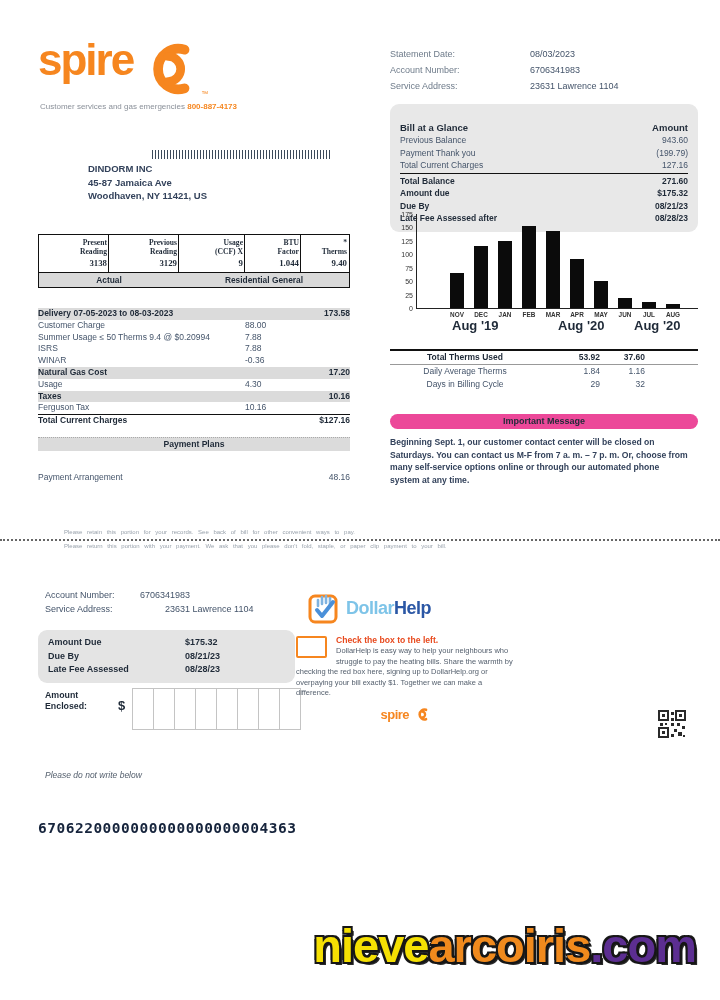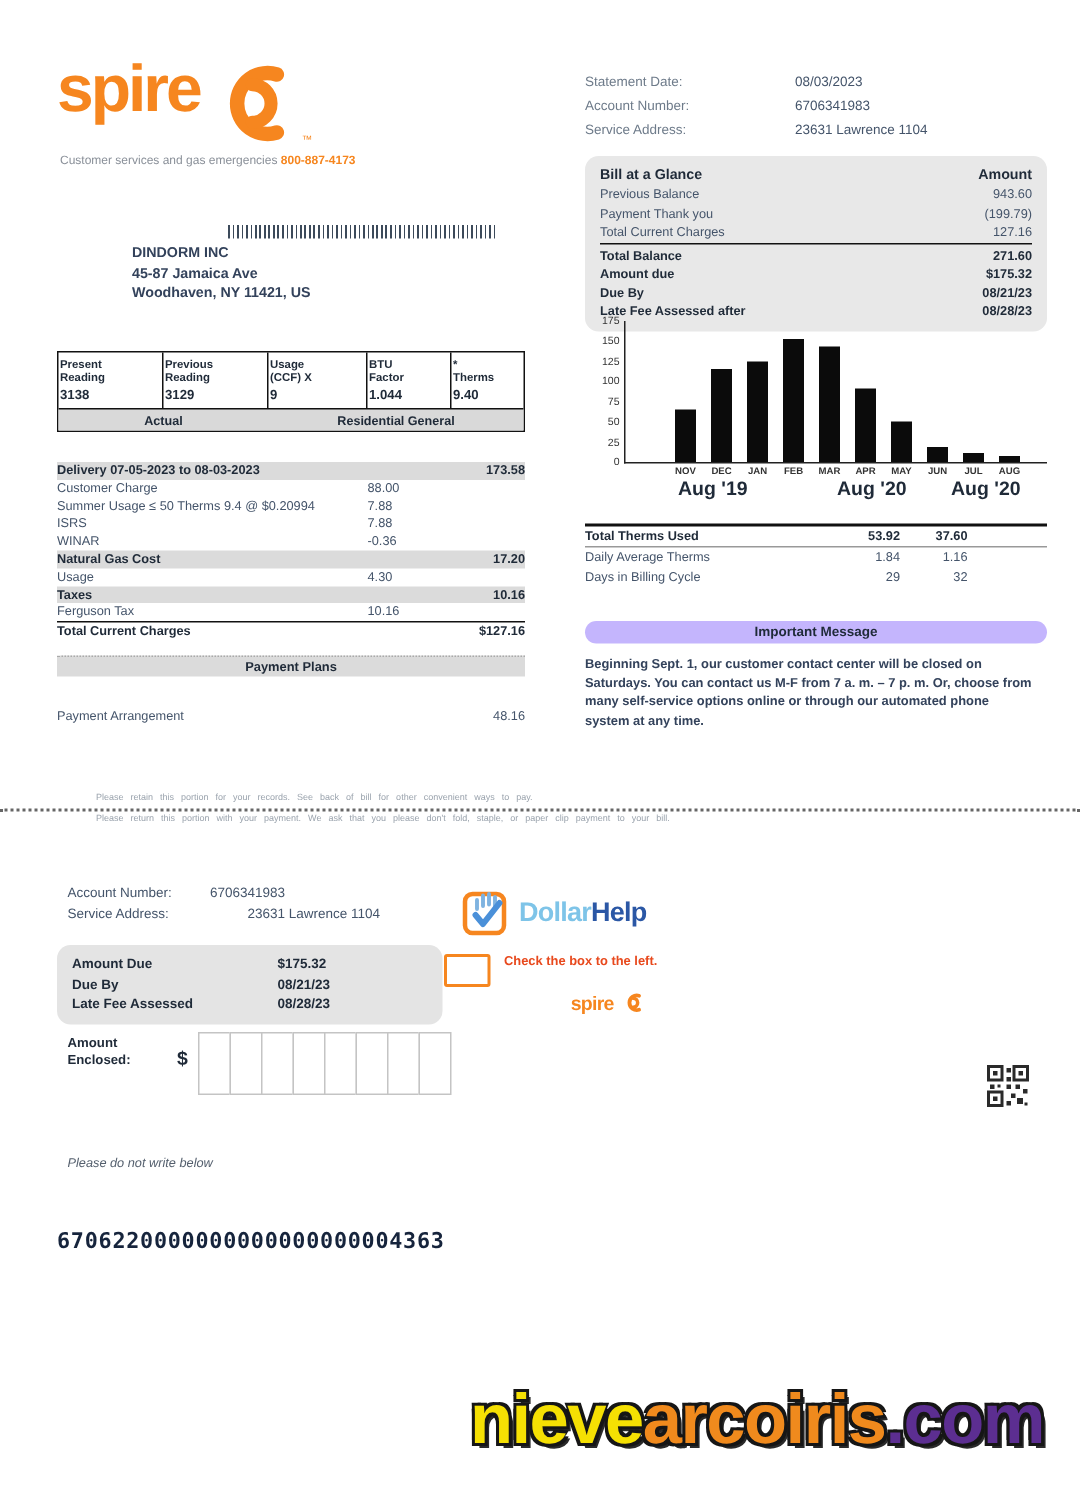--- a/index.html
+++ b/index.html
@@ -12,34 +12,34 @@
   .tm{font-size:7px;color:#F6861F;vertical-align:bottom;}
   .svc{font-size:8px;color:#8A9099;}
   .svc .phone{color:#F6861F;font-weight:bold;}
 
   
   .stm-row{display:flex;font-size:9px;line-height:16px;}
   .stm-row .lbl{width:140px;color:#6E7B8A;}
   .stm-row .val{color:#44546A;}
 
   
-  .glance{width:308px;background:#E8E8E8;border-radius:9px;padding:6px 10px 7px;box-sizing:border-box;}
+  .glance{width:308px;background:#E8E8E8;border-radius:9px;padding:17px 10px 7px;box-sizing:border-box;}
   .g-head{display:flex;justify-content:space-between;font-size:9.5px;font-weight:bold;color:#1F2A38;line-height:13px;}
   .g-row{display:flex;justify-content:space-between;font-size:8.5px;line-height:12.5px;color:#44546A;}
   .g-row.bold{font-weight:bold;color:#1F2A38;}
   .g-div{border-top:1.6px solid #111;margin:1px 0;}
 
   
   .barcode{width:180px;height:9px;background:repeating-linear-gradient(90deg,#3C4A5A 0,#3C4A5A 1px,transparent 1px,transparent 3px);}
   .addr{font-size:9.5px;font-weight:bold;color:#33425B;line-height:13.5px;}
 
   
   .meter{width:312px;border:1.6px solid #111;box-sizing:border-box;}
   .m-cols{display:flex;}
-  .m-cell{border-right:1.4px solid #111;box-sizing:border-box;text-align:left;padding:3px 1px 4px;}
+  .m-cell{border-right:1.4px solid #111;box-sizing:border-box;text-align:right;padding:3px 1px 4px;font-family:Liberation Serif, serif;}
   .m-cell:last-child{border-right:none;}
   .m-title{font-size:7.6px;font-weight:bold;color:#1F2A38;white-space:pre-line;line-height:9px;}
   .m-val{font-size:8.8px;font-weight:bold;color:#1F2A38;margin-top:2px;}
   .m-foot{display:flex;border-top:1.4px solid #111;background:#D9D9D9;font-size:8.4px;font-weight:bold;color:#1F2A38;line-height:14px;}
   .m-foot .f1{width:140px;text-align:center;}
   .m-foot .f2{flex:1;text-align:center;}
 
   
   .charges{width:312px;}
   .c-row{display:flex;font-size:8.5px;line-height:11.8px;}
@@ -65,26 +65,26 @@
   .bcell{width:24px;display:flex;justify-content:center;}
   .bar{width:14px;background:#0b0b0b;}
   .xrow{display:flex;margin-left:55px;}
   .xcell{width:24px;text-align:center;font-size:6.4px;font-weight:bold;color:#333;margin-top:2px;}
   .sublabel{position:absolute;width:60px;text-align:left;font-size:13px;font-weight:bold;color:#1F2A38;}
 
   
   .usage{width:308px;border-top:2px solid #111;}
   .u-row{display:flex;font-size:8.5px;line-height:13px;color:#44546A;}
   .u-row.first{font-weight:bold;color:#1F2A38;border-bottom:1px solid #999;}
-  .u-row .lb{width:150px;}
+  .u-row .lb{width:150px;text-align:center;}
   .u-row .v1{width:60px;text-align:right;}
   .u-row .v2{width:45px;text-align:right;}
 
   
-  .im-head{width:308px;background:#c4b5fd;border-radius:8px;text-align:center;font-size:9px;font-weight:bold;color:#1F2A38;line-height:15px;}
+  .im-head{width:308px;background:#ec4899;border-radius:8px;text-align:center;font-size:9px;font-weight:bold;color:#1F2A38;line-height:15px;}
   .im-body{width:300px;font-size:8.6px;font-weight:bold;color:#33425B;line-height:12.5px;margin-top:7px;}
 
   
   .perf-txt{font-size:6px;color:#9AA3AD;word-spacing:3px;}
   .perf-line{border-top:2px dotted #666;width:720px;}
 
   
   .stub-line{font-size:9px;color:#44546A;line-height:14px;display:flex;}
   .stub-line .lbl{width:95px;}
   .duebox{width:257px;background:#E4E4E4;border-radius:9px;padding:6px 10px;box-sizing:border-box;}
@@ -428,20 +428,21 @@
       <path d="M9 18 L14 24 L25 10" stroke="#4A90D9" stroke-width="4" stroke-linecap="round" stroke-linejoin="round" fill="none"></path>
     </svg>
     <span class="dh-brand" style="margin-left:6px;">
       <span class="dh-light">Dollar</span><span class="dh-dark">Help</span>
     </span>
   </div>
 
   <div class="abs dh-wrap" style="left:296px;top:635px;">
     <div class="dh-box"></div>
     <div class="dh-head">Check the box to the left.</div>
+    <div class="dh-body">DollarHelp is easy  way to help your neighbours who struggle to pay the heating bills. Share the warmth  by checking  the red box here,  signing up to DollarHelp.org or overpaying  your bill exactly  $1. Together  we can make  a difference.</div>
     <div style="clear:both;text-align:center;margin-top:6px;">
       <span class="mini-spire">spire</span>
       <svg width="14" height="15" viewBox="0 0 60 64" style="vertical-align:middle;margin-left:2px;">
         <path d="M 43 12 A 21 21 0 1 0 43 52" fill="none" stroke="#F6861F" stroke-width="11" stroke-linecap="round"></path>
         <path d="M 26 45 A 11.5 11.5 0 1 0 26 19" fill="none" stroke="#F6861F" stroke-width="10" stroke-linecap="round"></path>
       </svg>
     </div>
   </div>
 
 

